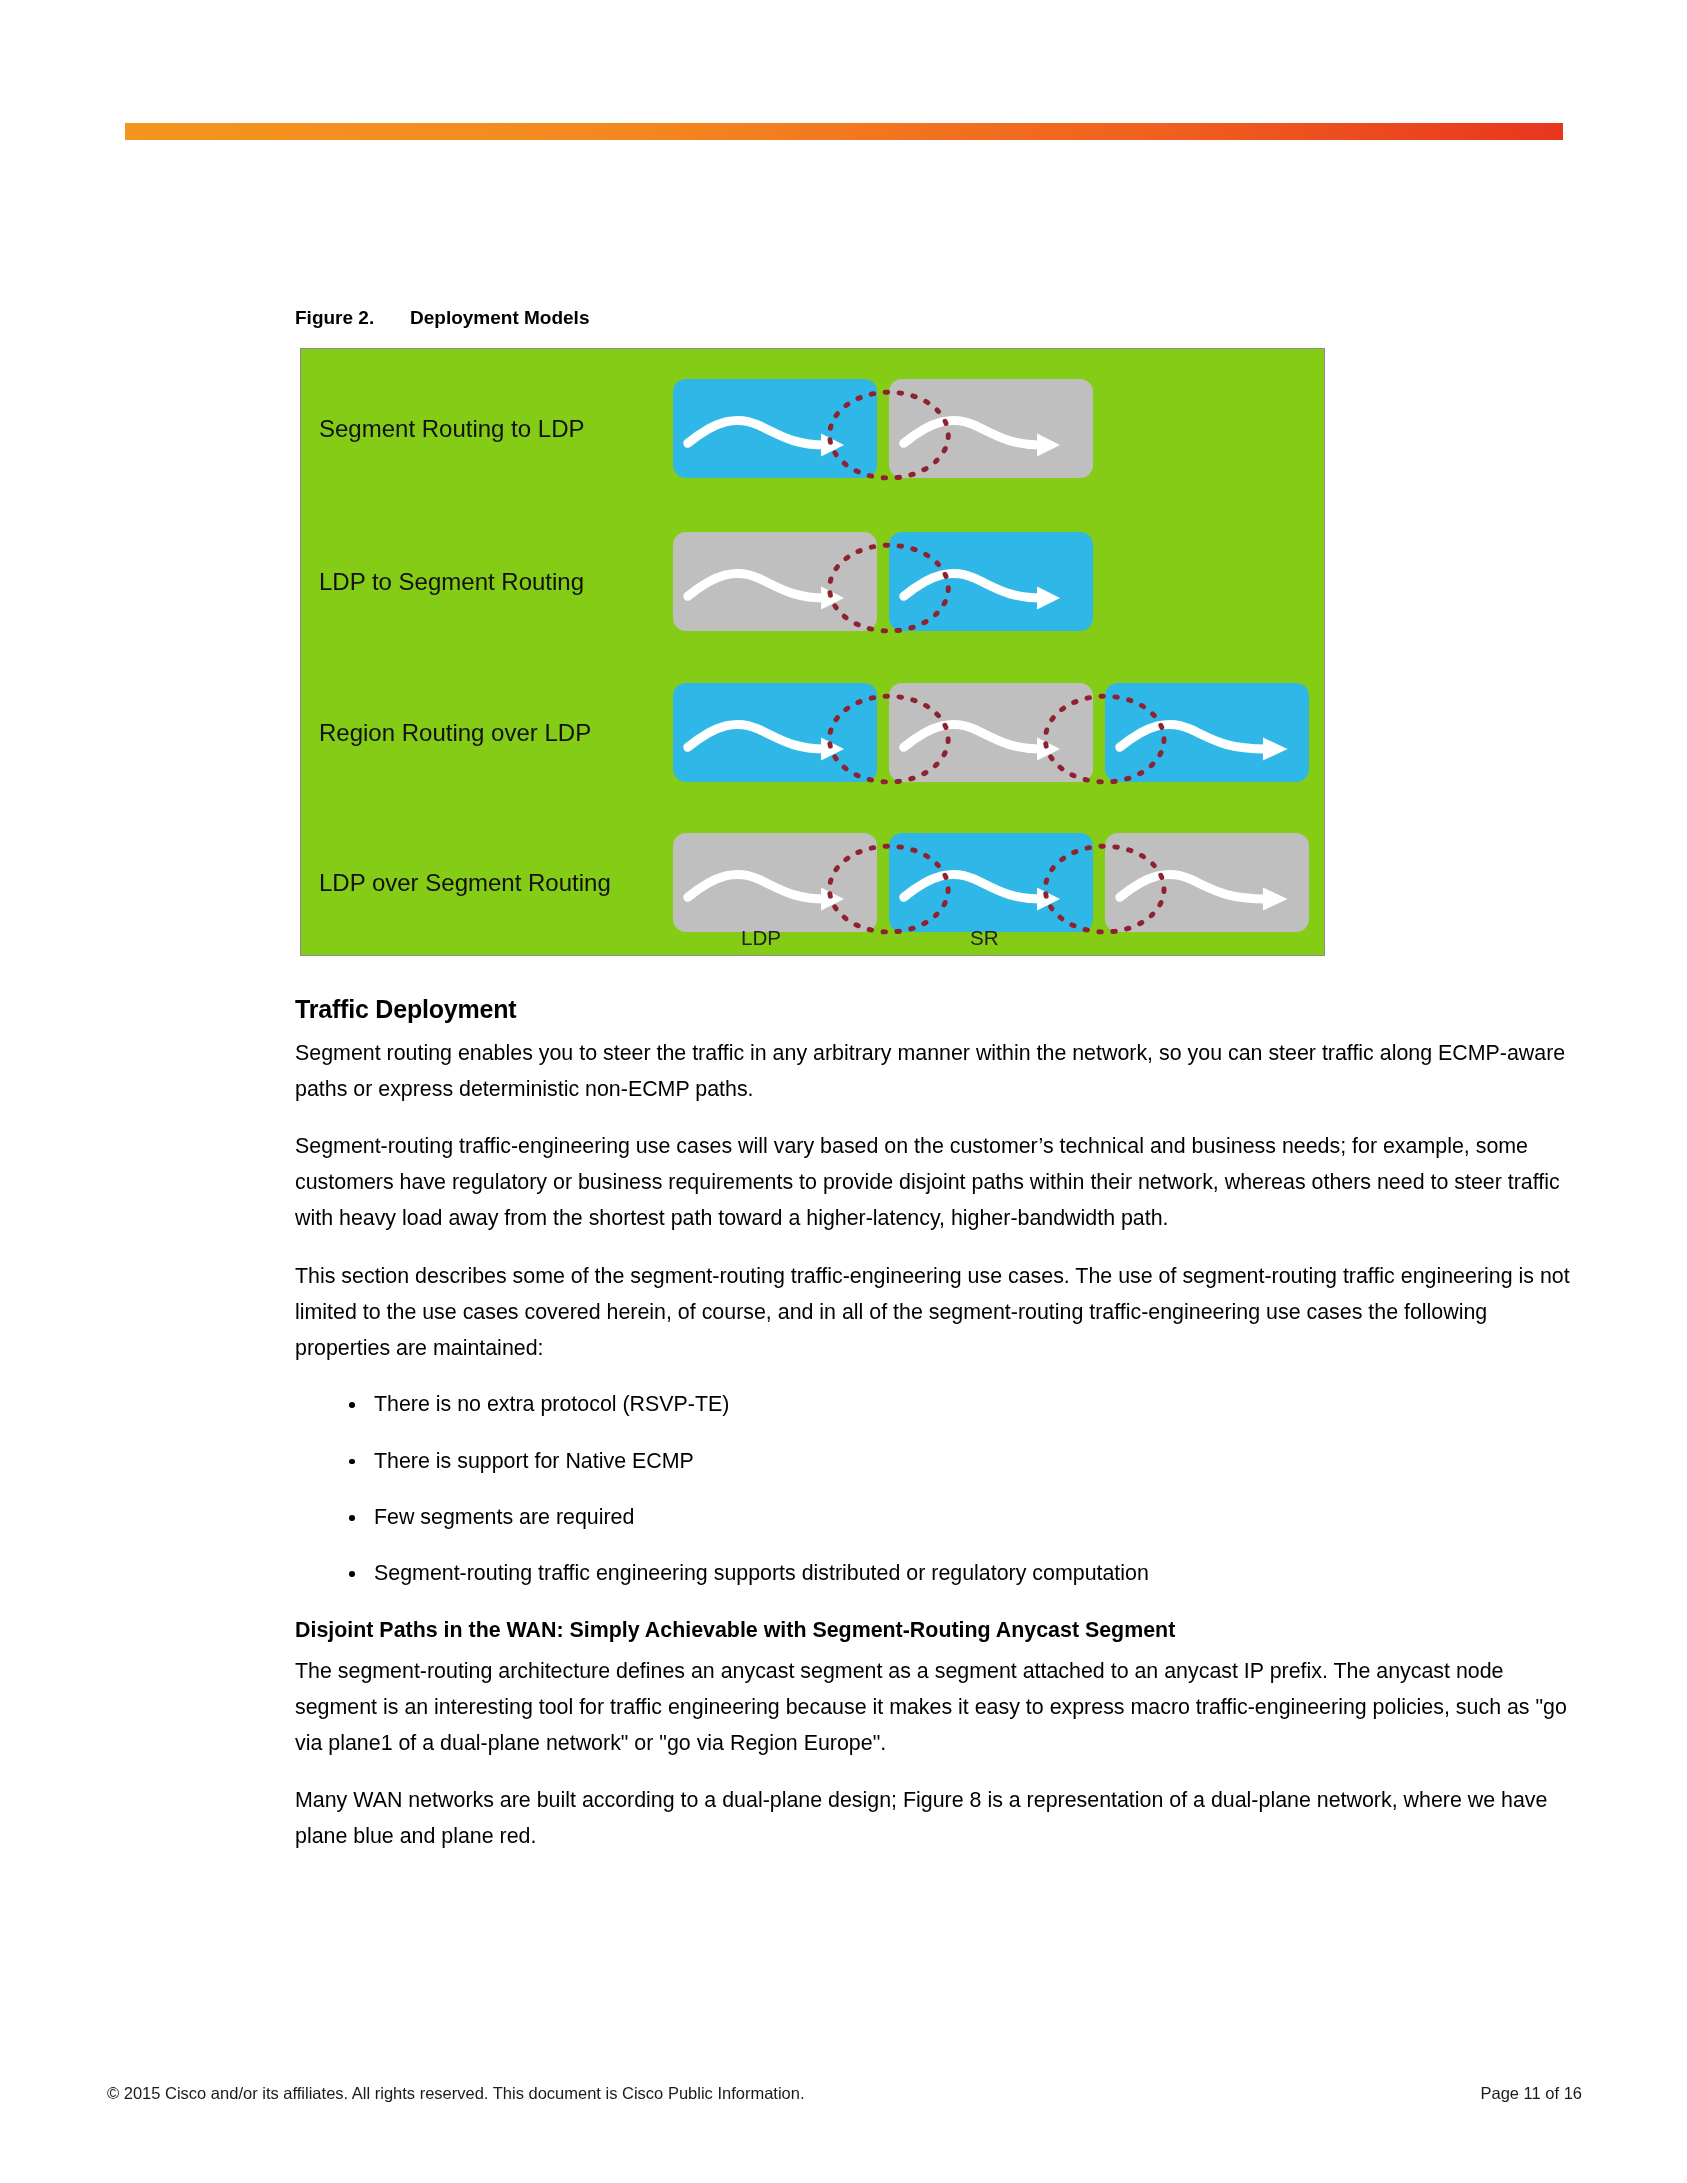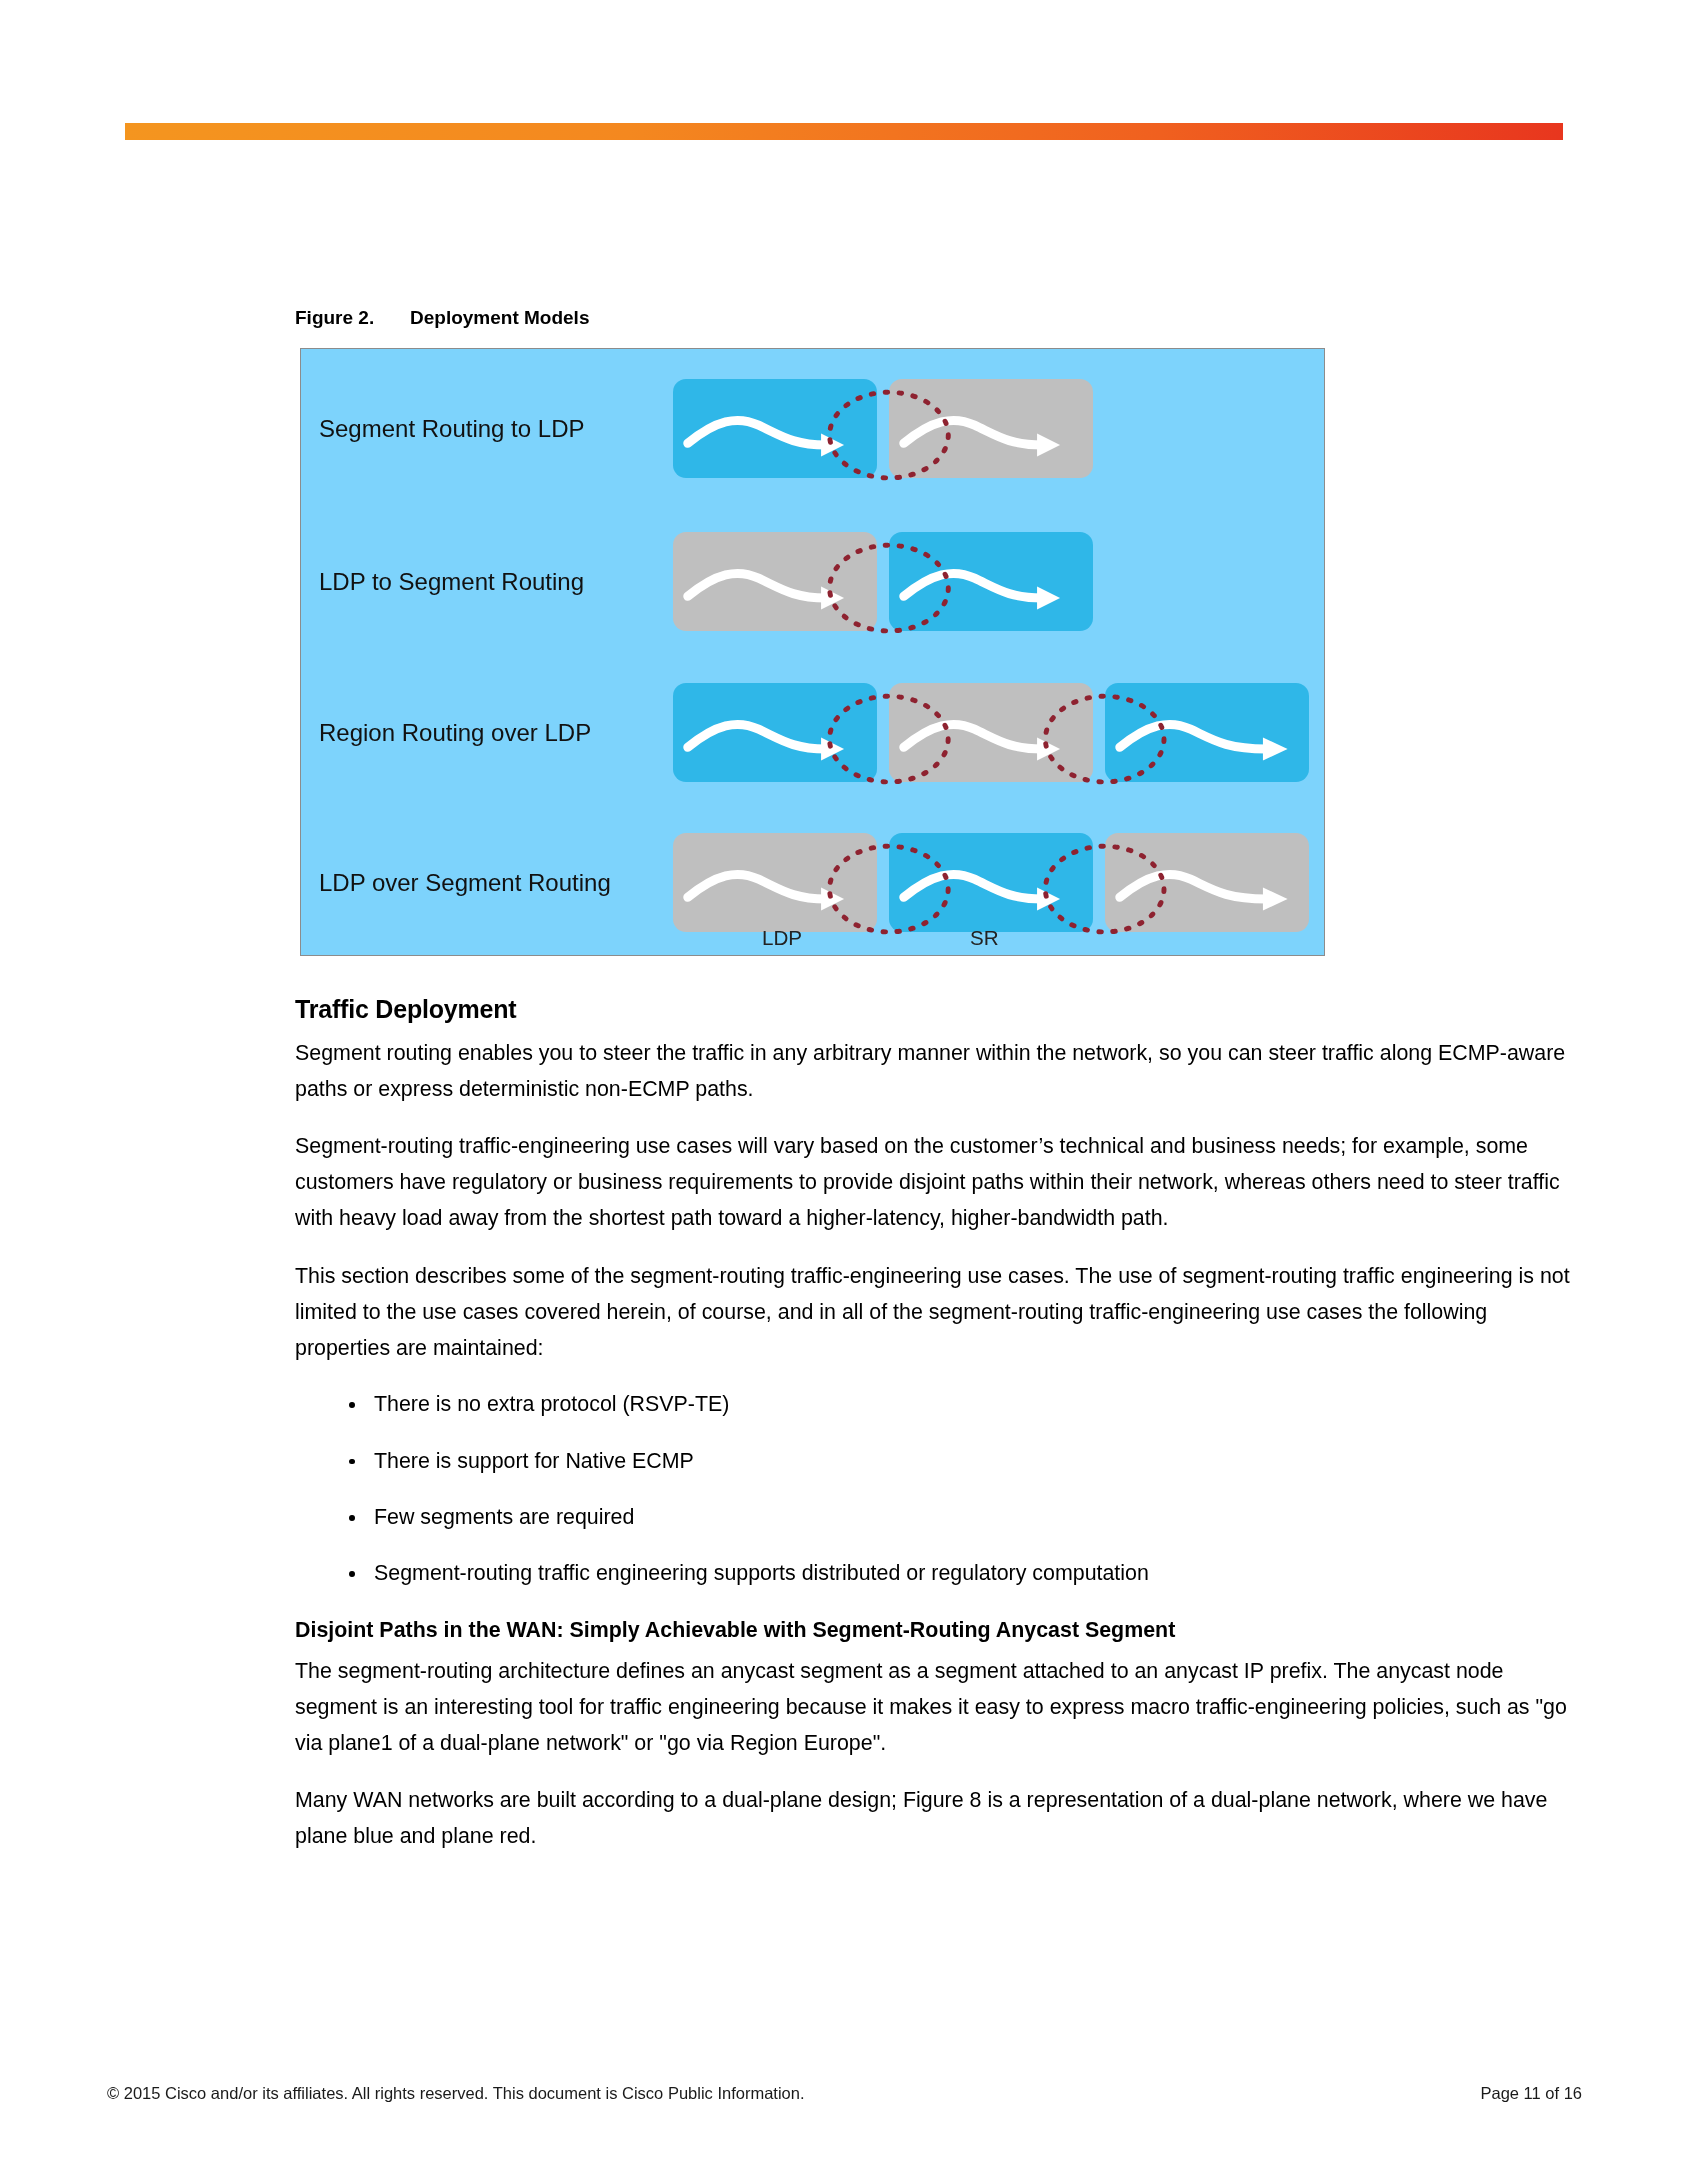--- a/index.html
+++ b/index.html
@@ -49,21 +49,21 @@
   .fig-caption .fig-title {
     font-weight: bold;
   }
 
   
   .figure-box {
     position: relative;
     width: 1025px;
     height: 608px;
     border: 1.6px solid #8c8c8c;
-    background: #7dd3fc;
+    background: #84cc16;
     box-sizing: border-box;
     margin: 0 0 38px 5px;
   }
 
   .fig-row {
     position: absolute;
     left: 0;
     width: 100%;
     height: 99px;
   }
@@ -123,21 +123,21 @@
     top: 577px;
     width: 636px;
     height: 28px;
   }
   .axis-labels span {
     position: absolute;
     top: 0;
     font-size: 20.6px;
     color: #222;
   }
-  .axis-labels .lbl-ldp { left: 89px; }
+  .axis-labels .lbl-ldp { left: 68px; }
   .axis-labels .lbl-sr  { left: 297px; }
 
   
   h2.sec-head {
     font-size: 25px;
     font-weight: bold;
     margin: 0 0 10px 0;
     line-height: 31px;
     letter-spacing: -0.2px;
   }

